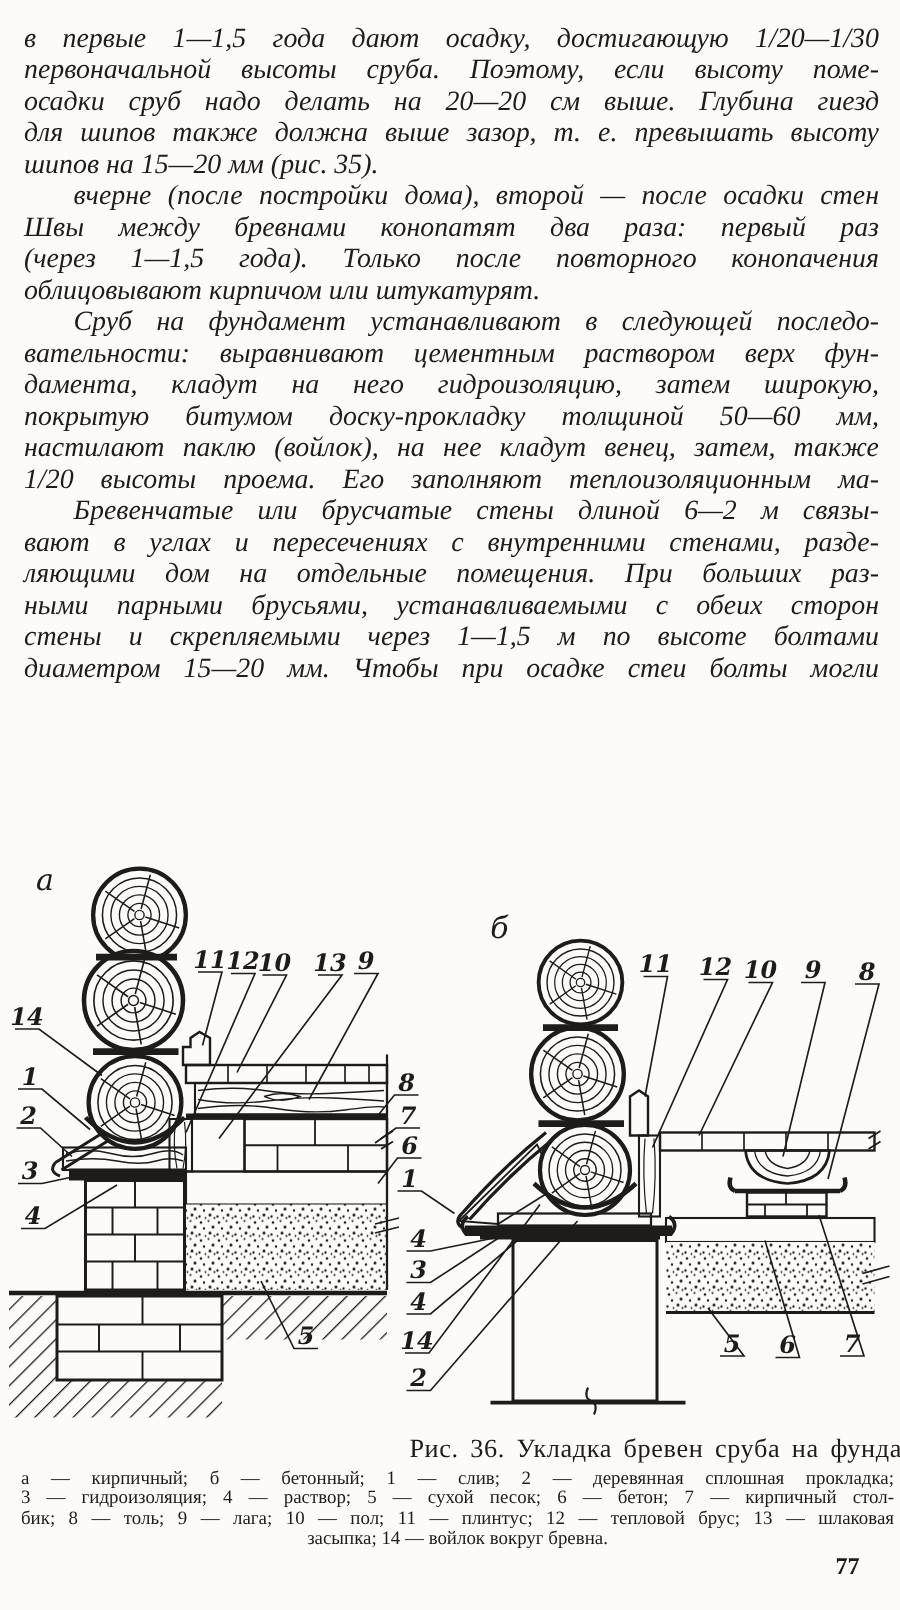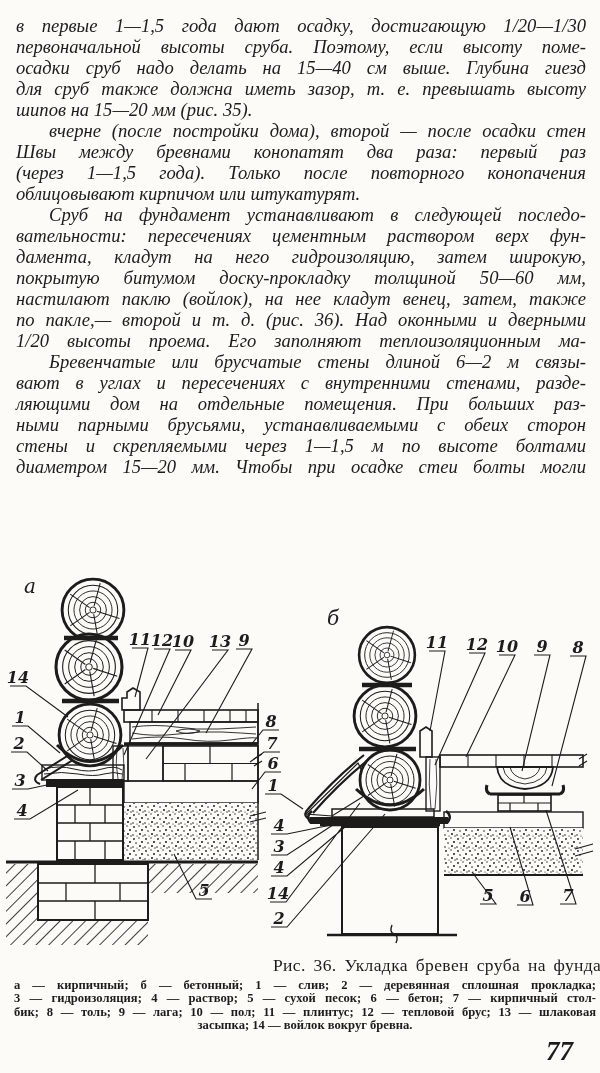--- a/index.html
+++ b/index.html
@@ -15,51 +15,50 @@
   [data-last="center"] .tline:last-child{text-align-last:center;}
   .para.indent .tline:first-child{padding-left:33px;}
   .figure{position:absolute;top:573px;left:0;}
   .k{stroke:#1d1c1a;fill:none;}
   .ink{fill:#1d1c1a;}
   .cn{font:italic 700 16px "DejaVu Serif", serif;fill:#1d1c1a;text-anchor:middle;}
   .dl{font:italic 400 20px "DejaVu Serif", serif;fill:#1d1c1a;text-anchor:middle;}
   .fig-caption{position:absolute;top:955px;left:0;width:100%;
     text-align:right;font-size:17.5px;word-spacing:3px;letter-spacing:.4px;margin-left:44px;}
   .fig-legend{position:absolute;top:979px;left:14px;right:4px;
-    font-size:12.6px;font-weight:700;}
+    font-size:12.6px;font-weight:400;}
   .fig-legend .tline{line-height:13.4px;}
   .page-num{position:absolute;top:1036px;right:27px;
-    font-size:27px;font-style:italic;font-weight:700;}
+    font-size:16px;font-weight:700;}
 </style>
 </head>
 <body>
 
 <div>
 
   <div class="text-block">
     <div class="para" data-last="left">
         <div class="tline">в первые 1—1,5 года дают осадку, достигающую 1/20—1/30</div>
         <div class="tline">первоначальной высоты сруба. Поэтому, если высоту поме-</div>
-        <div class="tline">осадки сруб надо делать на 15—40 см выше. Глубина гиезд</div>
-        <div class="tline">для сруб также должна иметь зазор, т. е. превышать высоту</div>
+        <div class="tline">осадки сруб надо делать на 20—20 см выше. Глубина гиезд</div>
+        <div class="tline">для шипов также должна выше зазор, т. е. превышать высоту</div>
         <div class="tline">шипов на 15—20 мм (рис. 35).</div>
       </div>
     <div class="para indent" data-last="left">
         <div class="tline">вчерне (после постройки дома), второй — после осадки стен</div>
         <div class="tline">Швы между бревнами конопатят два раза: первый раз</div>
         <div class="tline">(через 1—1,5 года). Только после повторного конопачения</div>
         <div class="tline">облицовывают кирпичом или штукатурят.</div>
       </div>
     <div class="para indent" data-last="justify">
         <div class="tline">Сруб на фундамент устанавливают в следующей последо-</div>
-        <div class="tline">вательности: пересечениях цементным раствором верх фун-</div>
+        <div class="tline">вательности: выравнивают цементным раствором верх фун-</div>
         <div class="tline">дамента, кладут на него гидроизоляцию, затем широкую,</div>
         <div class="tline">покрытую битумом доску-прокладку толщиной 50—60 мм,</div>
         <div class="tline">настилают паклю (войлок), на нее кладут венец, затем, также</div>
-        <div class="tline">по пакле,— второй и т. д. (рис. 36). Над оконными и дверными</div>
         <div class="tline">1/20 высоты проема. Его заполняют теплоизоляционным ма-</div>
       </div>
     <div class="para indent" data-last="justify">
         <div class="tline">Бревенчатые или брусчатые стены длиной 6—2 м связы-</div>
         <div class="tline">вают в углах и пересечениях с внутренними стенами, разде-</div>
         <div class="tline">ляющими дом на отдельные помещения. При больших раз-</div>
         <div class="tline">ными парными брусьями, устанавливаемыми с обеих сторон</div>
         <div class="tline">стены и скрепляемыми через 1—1,5 м по высоте болтами</div>
         <div class="tline">диаметром 15—20 мм. Чтобы при осадке стеи болты могли</div>
       </div>

